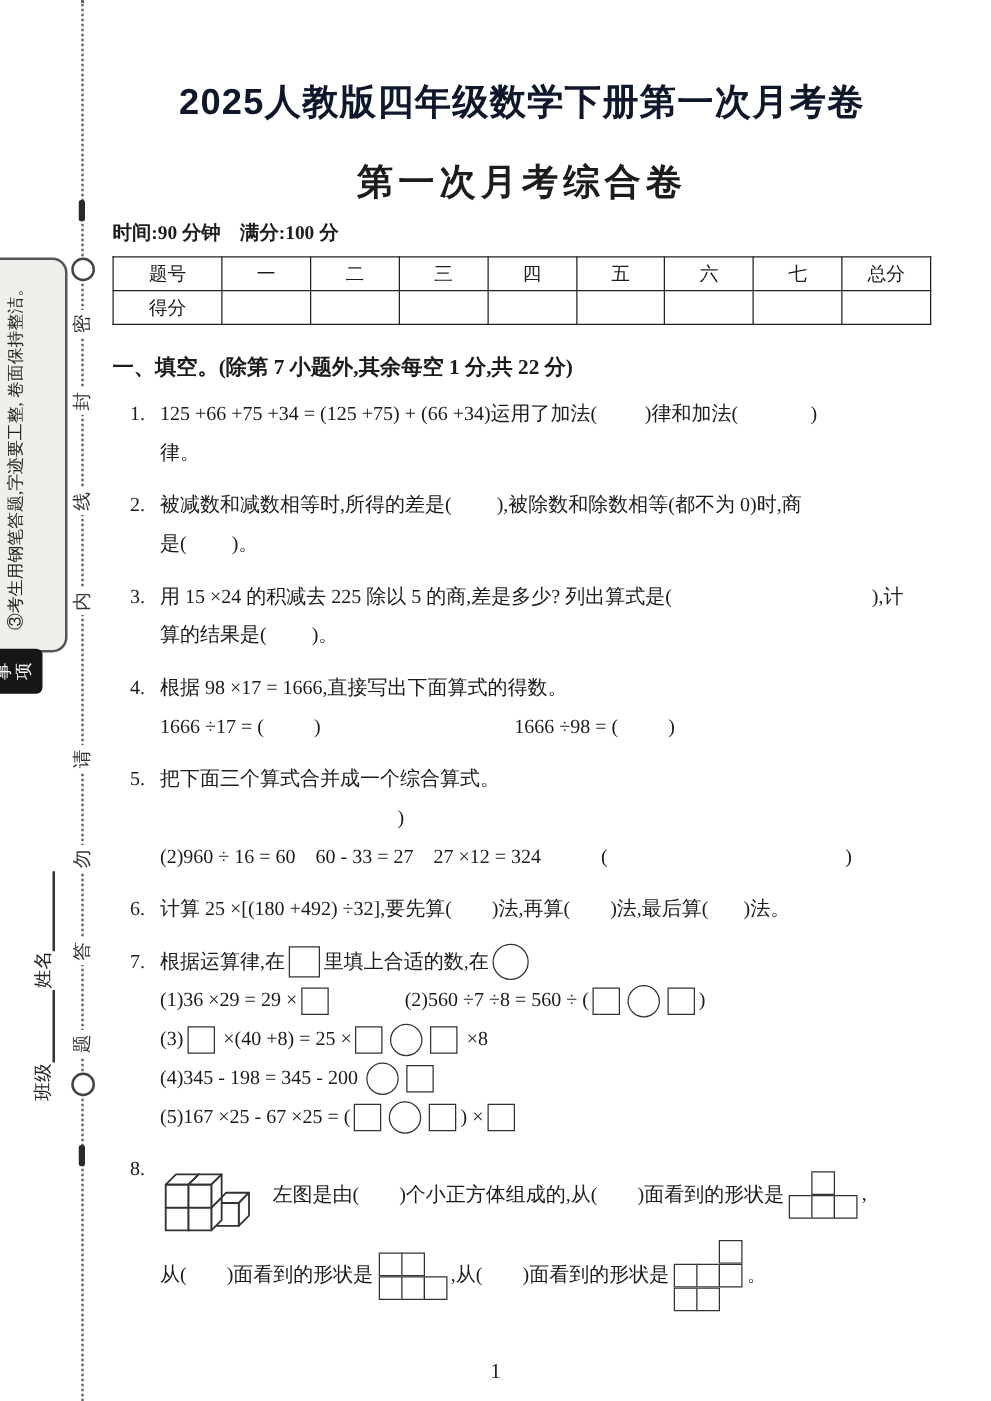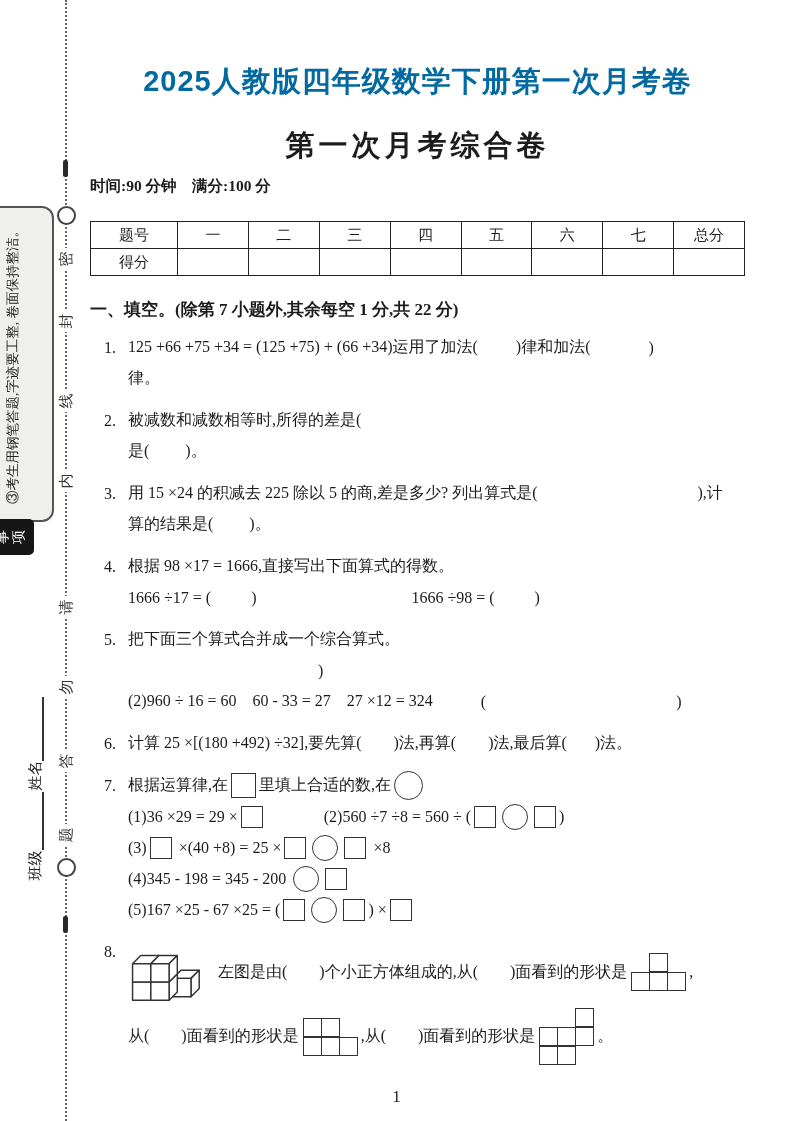--- a/index.html
+++ b/index.html
@@ -29,21 +29,21 @@
   .rot-label{position:absolute;font-size:15px;color:#222;transform:rotate(-90deg);
     transform-origin:center;white-space:nowrap;}
   .field-line{position:absolute;width:2px;background:#333;}
   
   .main{position:absolute;left:90px;top:0;width:655px;}
   .header-title{margin-top:62px;text-align:center;
     font-family:"Liberation Sans","DejaVu Sans",sans-serif;
     font-weight:700;font-size:29px;letter-spacing:1px;}
   .exam-title{margin-top:24px;text-align:center;font-weight:700;font-size:29px;letter-spacing:4px;}
   .exam-meta{margin-top:10px;text-align:left;font-size:15.5px;font-weight:600;padding-right:2px;}
-  table.score{border-collapse:collapse;width:100%;margin-top:24px;table-layout:fixed;}
+  table.score{border-collapse:collapse;width:100%;margin-top:8px;table-layout:fixed;}
   table.score td{border:1.6px solid #222;height:26px;text-align:center;
     font-size:15px;padding:0;}
   .section-title{margin-top:22px;font-weight:700;font-size:17px;}
   
   .questions{margin-top:4px;}
   .question{position:relative;padding-left:38px;margin-top:11px;}
   .q-num{position:absolute;left:14px;top:0;height:31px;line-height:31px;font-size:16px;}
   .q-line{display:flex;align-items:center;min-height:31px;font-size:16px;}
   .q-line .t{white-space:pre;text-align:right;}
   .gap{display:inline-block;height:1px;}
@@ -85,21 +85,21 @@
     <span>事</span>
     <span>项</span>
   </div>
 
 <div class="field-line" style="left:42px;top:697px;height:64px"></div>
 <div class="rot-label" style="left:20px;top:766px">姓名</div>
 <div class="field-line" style="left:42px;top:792px;height:58px"></div>
 <div class="rot-label" style="left:20px;top:856px">班级</div>
 
 <div class="main">
-  <div class="header-title" style="color: #0369a1;">2025人教版四年级数学下册第一次月考卷</div>
+  <div class="header-title" style="color: #0f172a;">2025人教版四年级数学下册第一次月考卷</div>
   <div class="exam-title">第一次月考综合卷</div>
   <div class="exam-meta">时间:90 分钟　满分:100 分</div>
   <table class="score">
       <tbody>
         <tr>
           <td style="width: 86px;">题号</td>
           <td>一</td>
           <td>二</td>
           <td>三</td>
           <td>四</td>
@@ -134,20 +134,21 @@
         </div>
         <div class="q-line">
           <span class="t">律。</span>
         </div>
       </div>
       <div class="question">
         <span class="q-num">2.</span>
         <div class="q-line">
           <span class="t">被减数和减数相等时,所得的差是(</span>
           <span class="gap" style="width: 36px;"></span>
+          <span class="t">),被除数和除数相等(都不为 0)时,商</span>
         </div>
         <div class="q-line">
           <span class="t">是(</span>
           <span class="gap" style="width: 36px;"></span>
           <span class="t">)。</span>
         </div>
       </div>
       <div class="question">
         <span class="q-num">3.</span>
         <div class="q-line">

